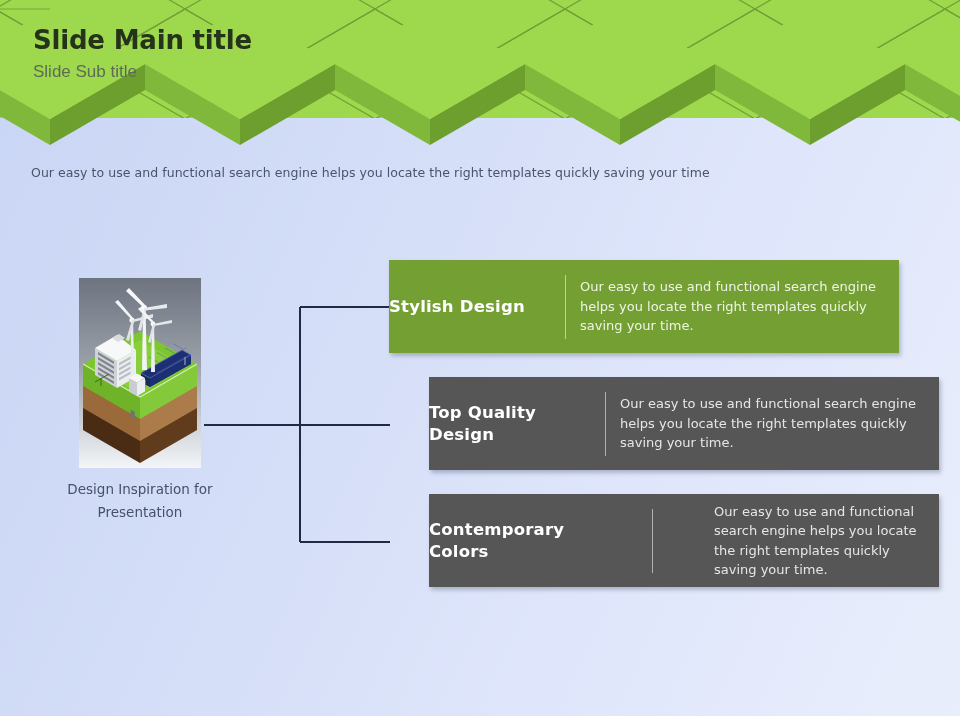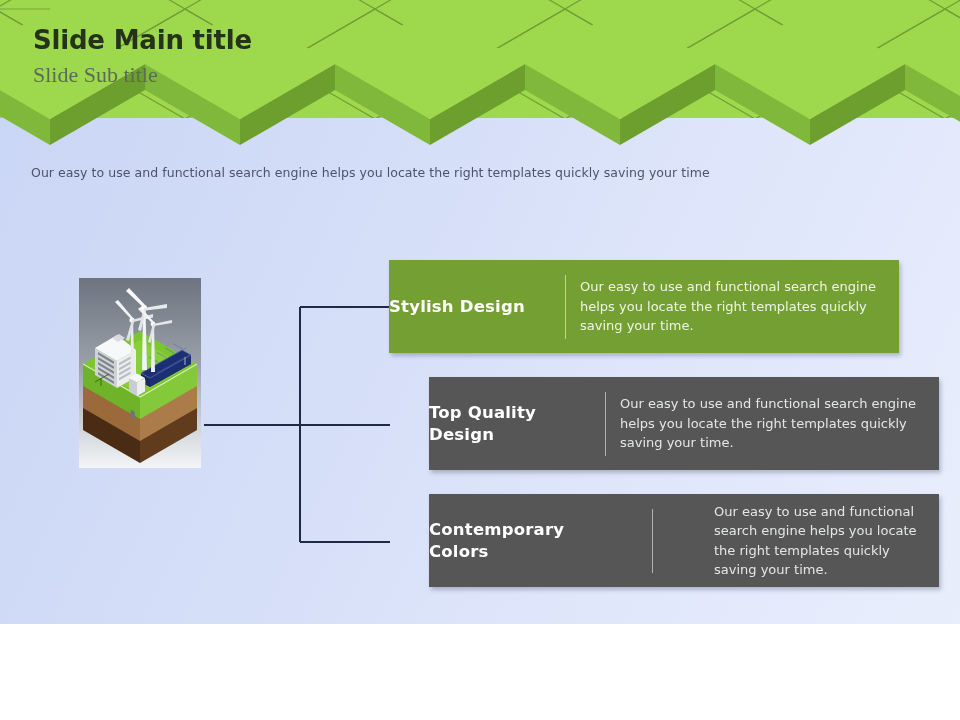--- a/index.html
+++ b/index.html
@@ -9,21 +9,21 @@
   body {
     width: 960px;
     height: 720px;
     overflow: hidden;
     font-family: "DejaVu Sans", "Liberation Sans", sans-serif;
   }
 
   #slide {
     position: relative;
     width: 960px;
-    height: 624px;
+    height: 716px;
     background: linear-gradient(115deg, #c9d5f5 0%, #d3ddf7 34%, #dfe6fb 66%, #e9eefc 100%);
     overflow: hidden;
   }
 
   
   .header-band {
     position: absolute;
     left: 0;
     top: 0;
     width: 960px;
@@ -44,25 +44,25 @@
     margin: 0;
     font-size: 26px;
     font-weight: bold;
     letter-spacing: -0.2px;
     color: #24331a;
     line-height: 1.15;
     font-family: "DejaVu Sans", "Liberation Sans", sans-serif;
   }
   .sub-title {
     margin: 6px 0 0 0;
-    font-size: 22px;
+    font-size: 17px;
     font-weight: normal;
     color: #5d6b55;
     line-height: 1.2;
-    font-family: Liberation Serif, serif;
+    font-family: Liberation Sans, sans-serif;
   }
 
   
   .intro-line {
     position: absolute;
     left: 31px;
     top: 165px;
     width: 880px;
     font-size: 12.5px;
     color: #4c546b;
@@ -312,20 +312,21 @@
         <path d="M 50 100 L 58 104.5 L 58 118 L 50 113.5 Z" fill="#c9cdd1"></path>
         <path d="M 58 104.5 L 66 100 L 66 113.5 L 58 118 Z" fill="#eceef0"></path>
         <path d="M 50 100 L 58 95.5 L 66 100 L 58 104.5 Z" fill="#f6f7f8"></path>
         <rect x="51.6" y="103" width="4.2" height="7" fill="#6d737a" transform="skewY(29)"></rect>
       </g>
 
       <path d="M 16 104 L 30 96" stroke="#3c6a17" stroke-width="1" fill="none"></path>
       <path d="M 22 100 L 22 108" stroke="#3c6a17" stroke-width="1" fill="none"></path>
     </svg>
 
+    <div class="illustration-caption">Design Inspiration for Presentation</div>
   </div>
 
   <div class="connector">
     <svg width="200" height="350" viewBox="0 0 200 350" xmlns="http://www.w3.org/2000/svg">
       <g stroke="#1f2a44" stroke-width="1.2" fill="none" shape-rendering="crispEdges">
 
         <path d="M 4 175 L 100 175"></path>
 
         <path d="M 100 57 L 100 292"></path>
 

